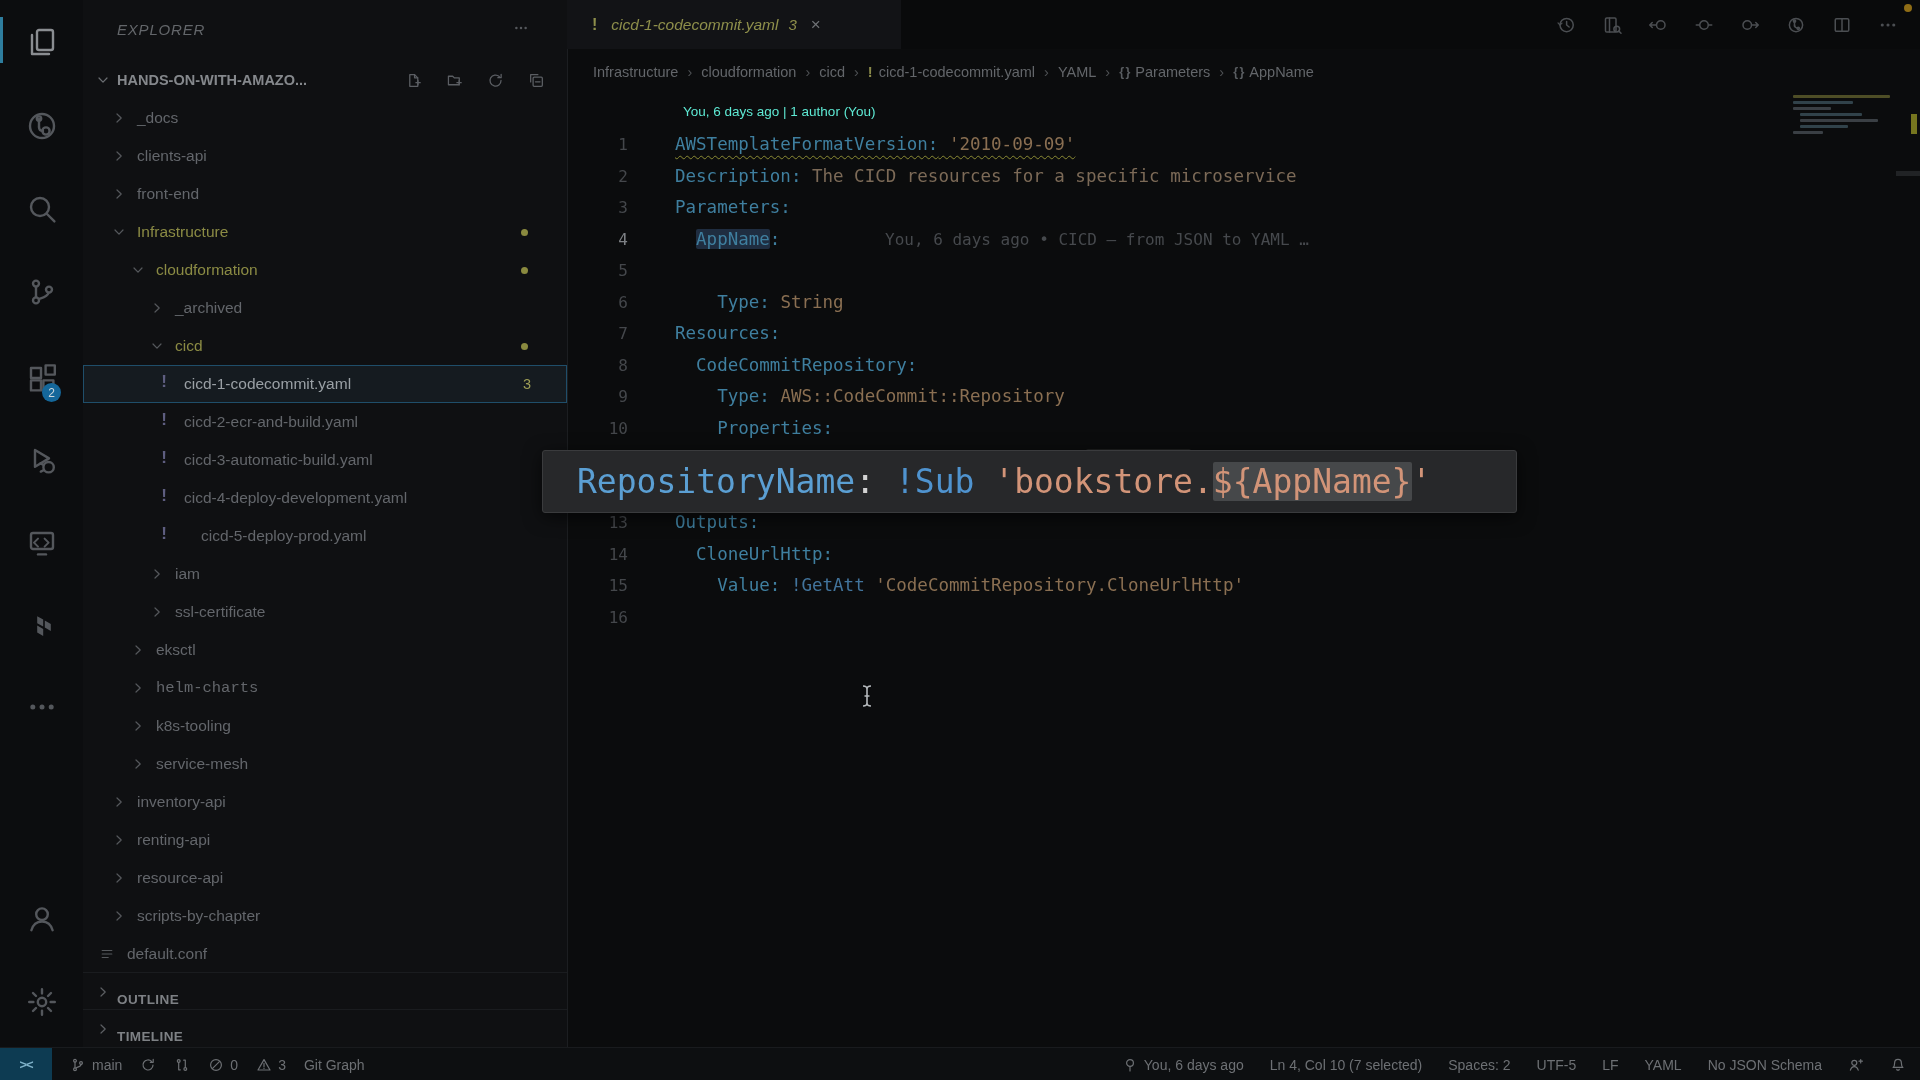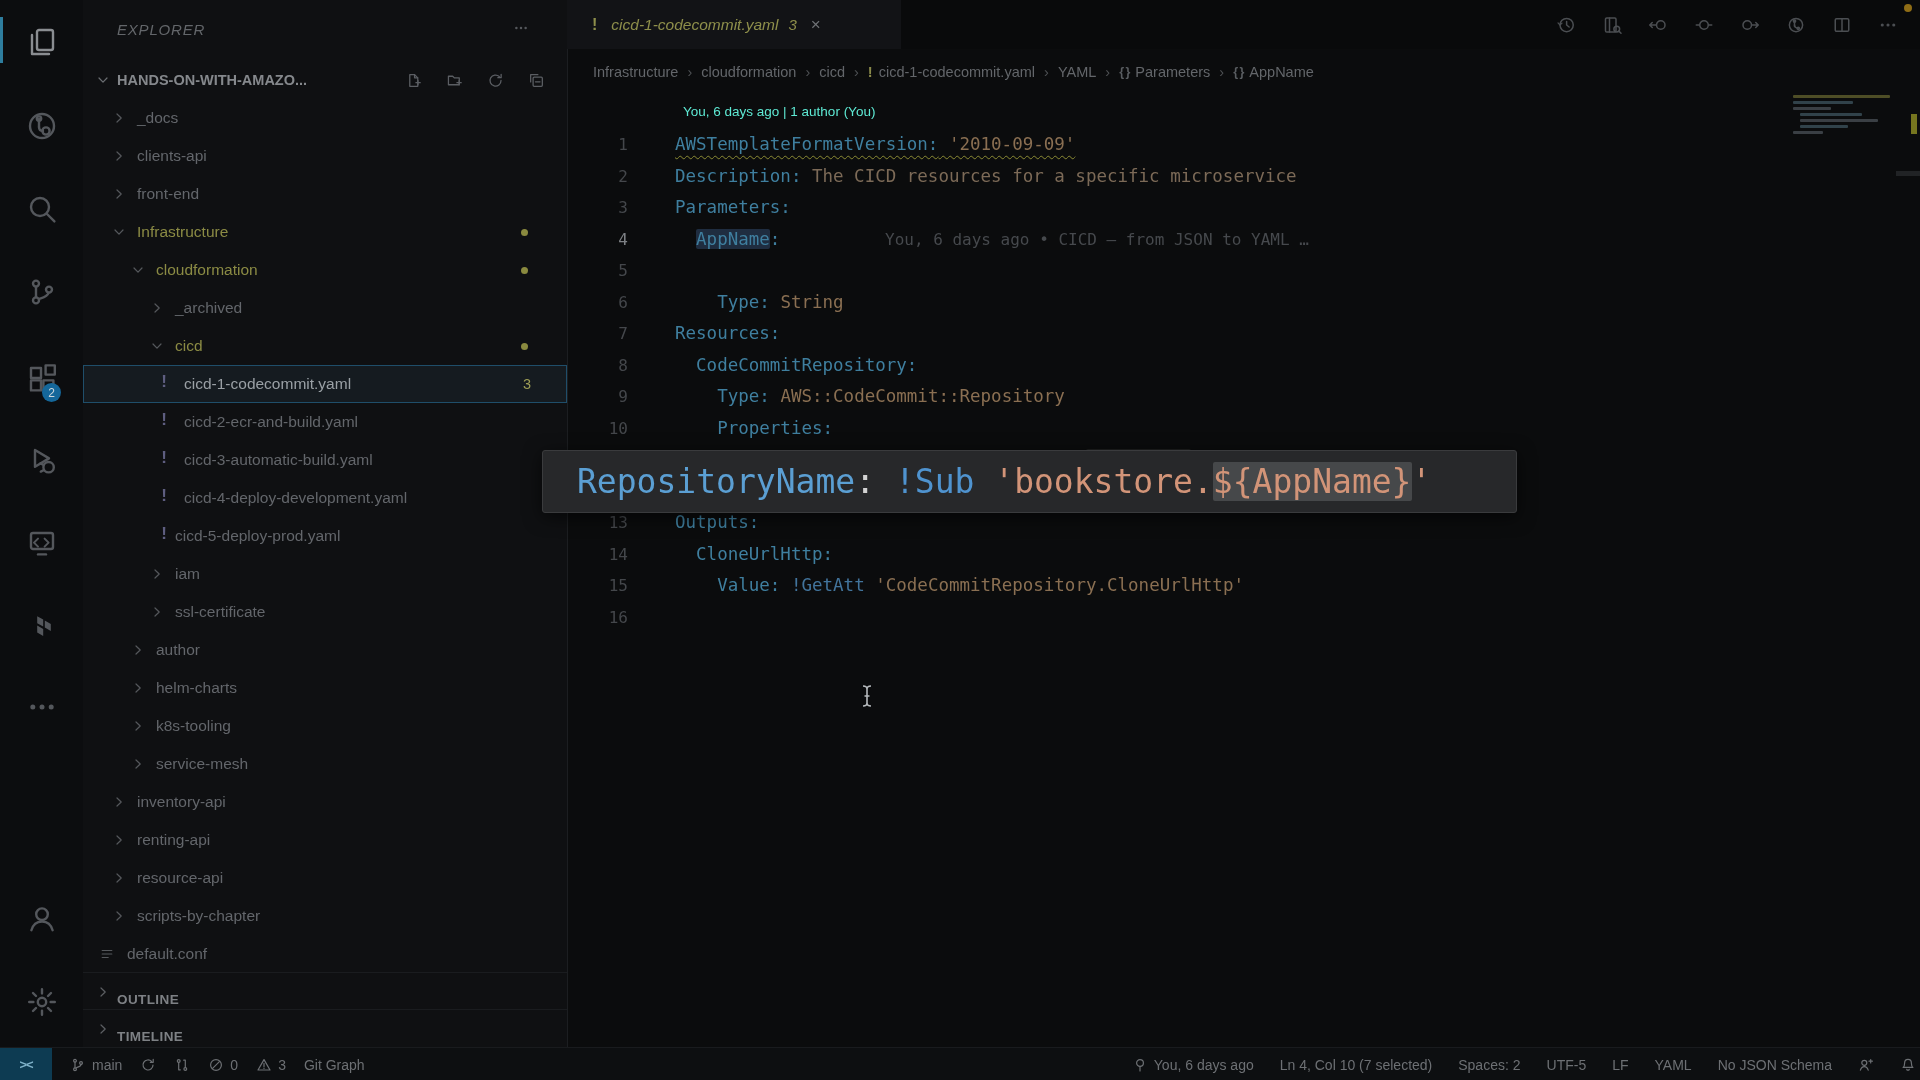--- a/index.html
+++ b/index.html
@@ -80,21 +80,21 @@
   #zoom-overlay{left:542px;top:450px;width:975px;height:63px;background:#27282a;border:1px solid #3a3b3d;border-radius:3px;
     box-shadow:0 4px 18px rgba(0,0,0,.6);display:flex;align-items:center;padding-left:34px;box-sizing:border-box;
     font-family:"DejaVu Sans Mono",monospace;font-size:33px;white-space:pre;}
   .z-blue{color:#5b9fd3;} .z-white{color:#d2d2d2;} .z-blue2{color:#4f93cf;} .z-salmon{color:#d29478;}
   .z-hl{background:#46484a;border-radius:2px;}
 
   
   #statusbar{left:0;top:1047px;width:1920px;height:33px;background:#0d0f11;border-top:1px solid #191b1e;
     display:flex;align-items:center;font-size:14px;color:#6d7074;}
   #sb-left{display:flex;align-items:center;height:33px;flex:0 0 auto;}
-  #sb-right{margin-left:auto;display:flex;align-items:center;gap:26px;padding-right:4px;height:33px;text-align:right;}
+  #sb-right{margin-left:auto;display:flex;align-items:center;gap:26px;padding-right:14px;height:33px;text-align:right;}
   .sb-item{display:inline-flex;align-items:center;gap:6px;white-space:nowrap;}
   #remote-box{width:52px;height:33px;background:#0d3b52;color:#7fb2c9;display:flex;align-items:center;justify-content:center;
     font-weight:bold;font-size:13px;letter-spacing:-1px;}
   .sb-gap{width:18px;}
   .sb-icn svg{width:16px;height:16px;}
 
   
   #cursor{left:860px;top:684px;width:14px;height:24px;color:#b6babd;}
 </style>
 </head>
@@ -325,21 +325,21 @@
         <div class="trow" style="top: 342px;">
           <span class="bang" style="left: 73px;">!</span>
           <span class="flabel" style="left: 101px;">cicd-3-automatic-build.yaml</span>
         </div>
         <div class="trow" style="top: 380px;">
           <span class="bang" style="left: 73px;">!</span>
           <span class="flabel" style="left: 101px;">cicd-4-deploy-development.yaml</span>
         </div>
         <div class="trow" style="top: 418px;">
           <span class="bang" style="left: 73px;">!</span>
-          <span class="flabel" style="left: 92px;">cicd-5-deploy-prod.yaml</span>
+          <span class="flabel" style="left: 118px;">cicd-5-deploy-prod.yaml</span>
         </div>
         <div class="trow" style="top: 456px;">
           <span class="chev icn" style="left: 66px;">
             <svg viewBox="0 0 16 16" fill="none" stroke="currentColor" stroke-width="1.2" stroke-linecap="round" stroke-linejoin="round" style="width: 16px; height: 16px;">
               <path d="M6 4l4.2 4L6 12"></path>
             </svg>
           </span>
           <span class="flabel" style="left: 92px;">iam</span>
         </div>
         <div class="trow" style="top: 494px;">
@@ -349,23 +349,23 @@
             </svg>
           </span>
           <span class="flabel" style="left: 92px;">ssl-certificate</span>
         </div>
         <div class="trow" style="top: 532px;">
           <span class="chev icn" style="left: 47px;">
             <svg viewBox="0 0 16 16" fill="none" stroke="currentColor" stroke-width="1.2" stroke-linecap="round" stroke-linejoin="round" style="width: 16px; height: 16px;">
               <path d="M6 4l4.2 4L6 12"></path>
             </svg>
           </span>
-          <span class="flabel" style="left: 73px;">author</span>
-        </div>
-        <div class="trow" style="top: 570px;">
+          <span class="flabel" style="left: 73px;">eksctl</span>
+        </div>
+        <div class="trow" style="top: 570px; font-family: Liberation Mono, monospace;">
           <span class="chev icn" style="left: 47px;">
             <svg viewBox="0 0 16 16" fill="none" stroke="currentColor" stroke-width="1.2" stroke-linecap="round" stroke-linejoin="round" style="width: 16px; height: 16px;">
               <path d="M6 4l4.2 4L6 12"></path>
             </svg>
           </span>
           <span class="flabel" style="left: 73px;">helm-charts</span>
         </div>
         <div class="trow" style="top: 608px;">
           <span class="chev icn" style="left: 47px;">
             <svg viewBox="0 0 16 16" fill="none" stroke="currentColor" stroke-width="1.2" stroke-linecap="round" stroke-linejoin="round" style="width: 16px; height: 16px;">

